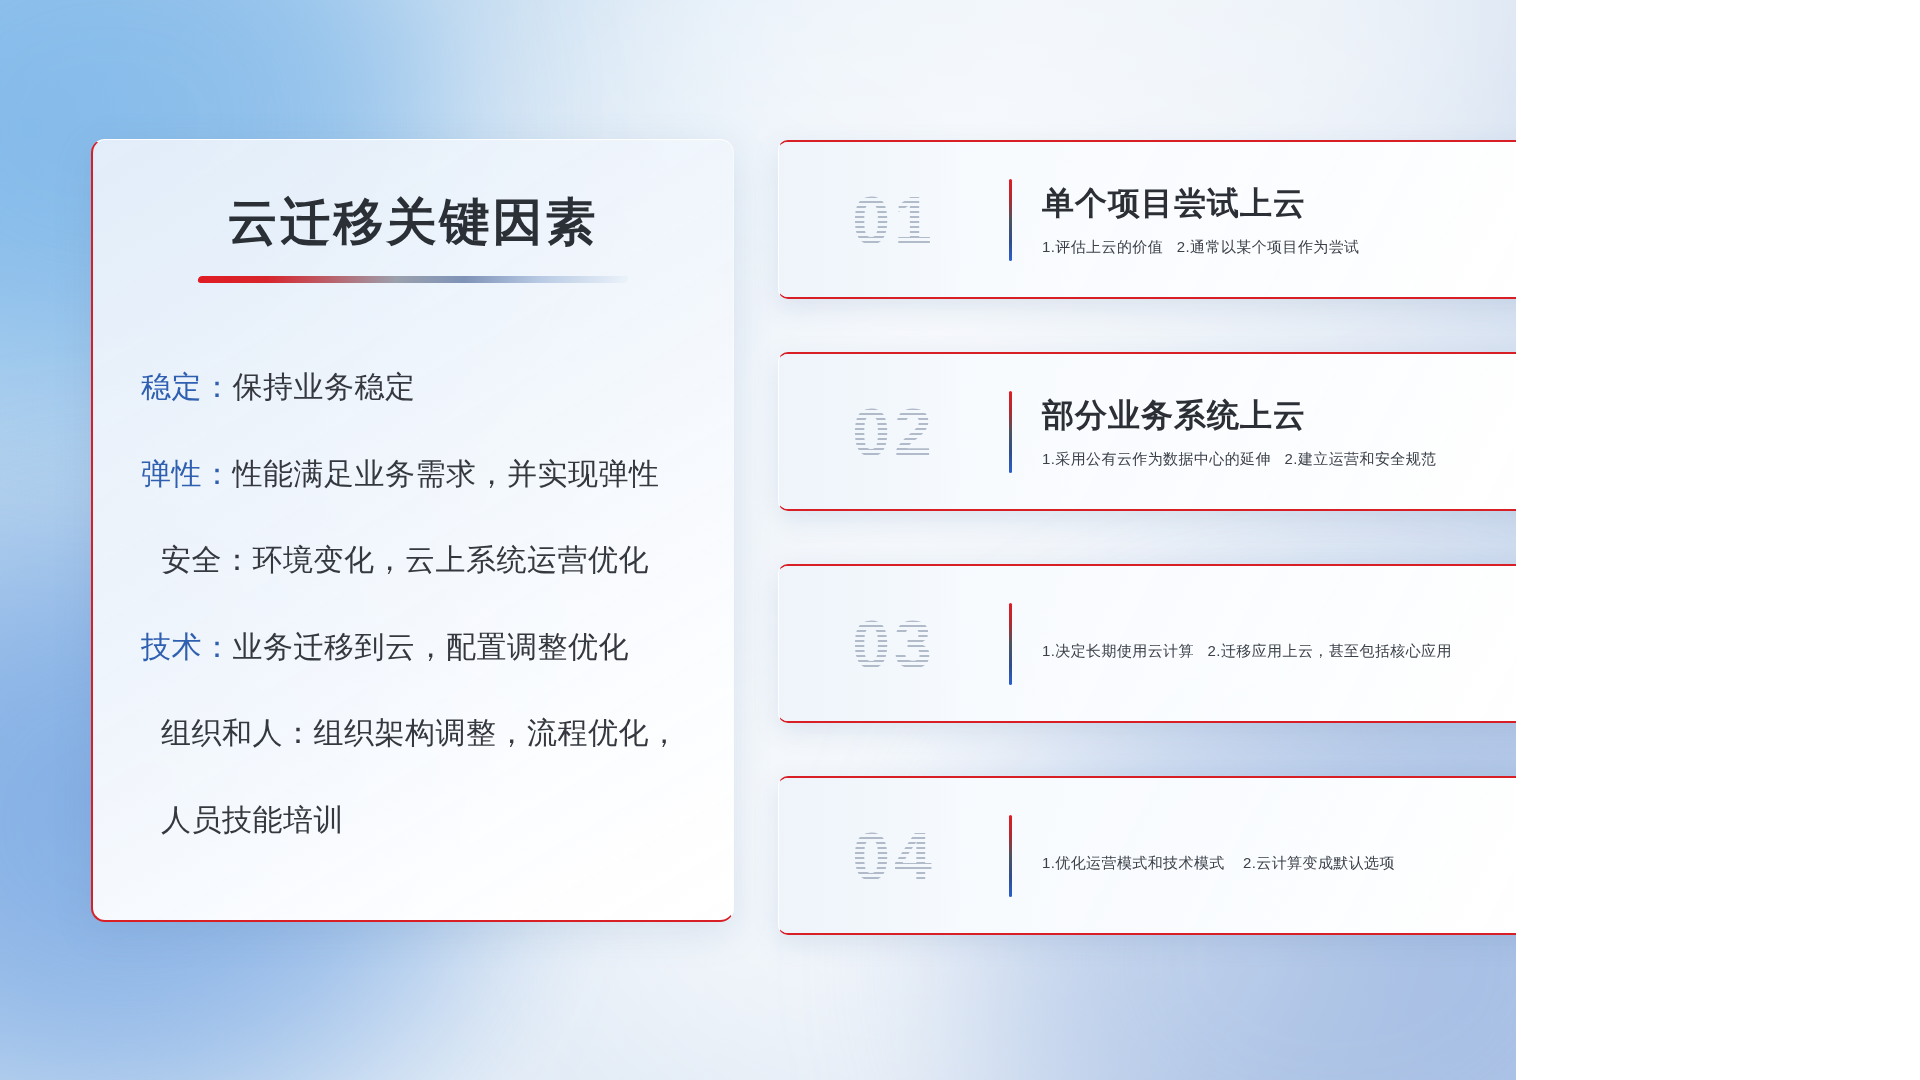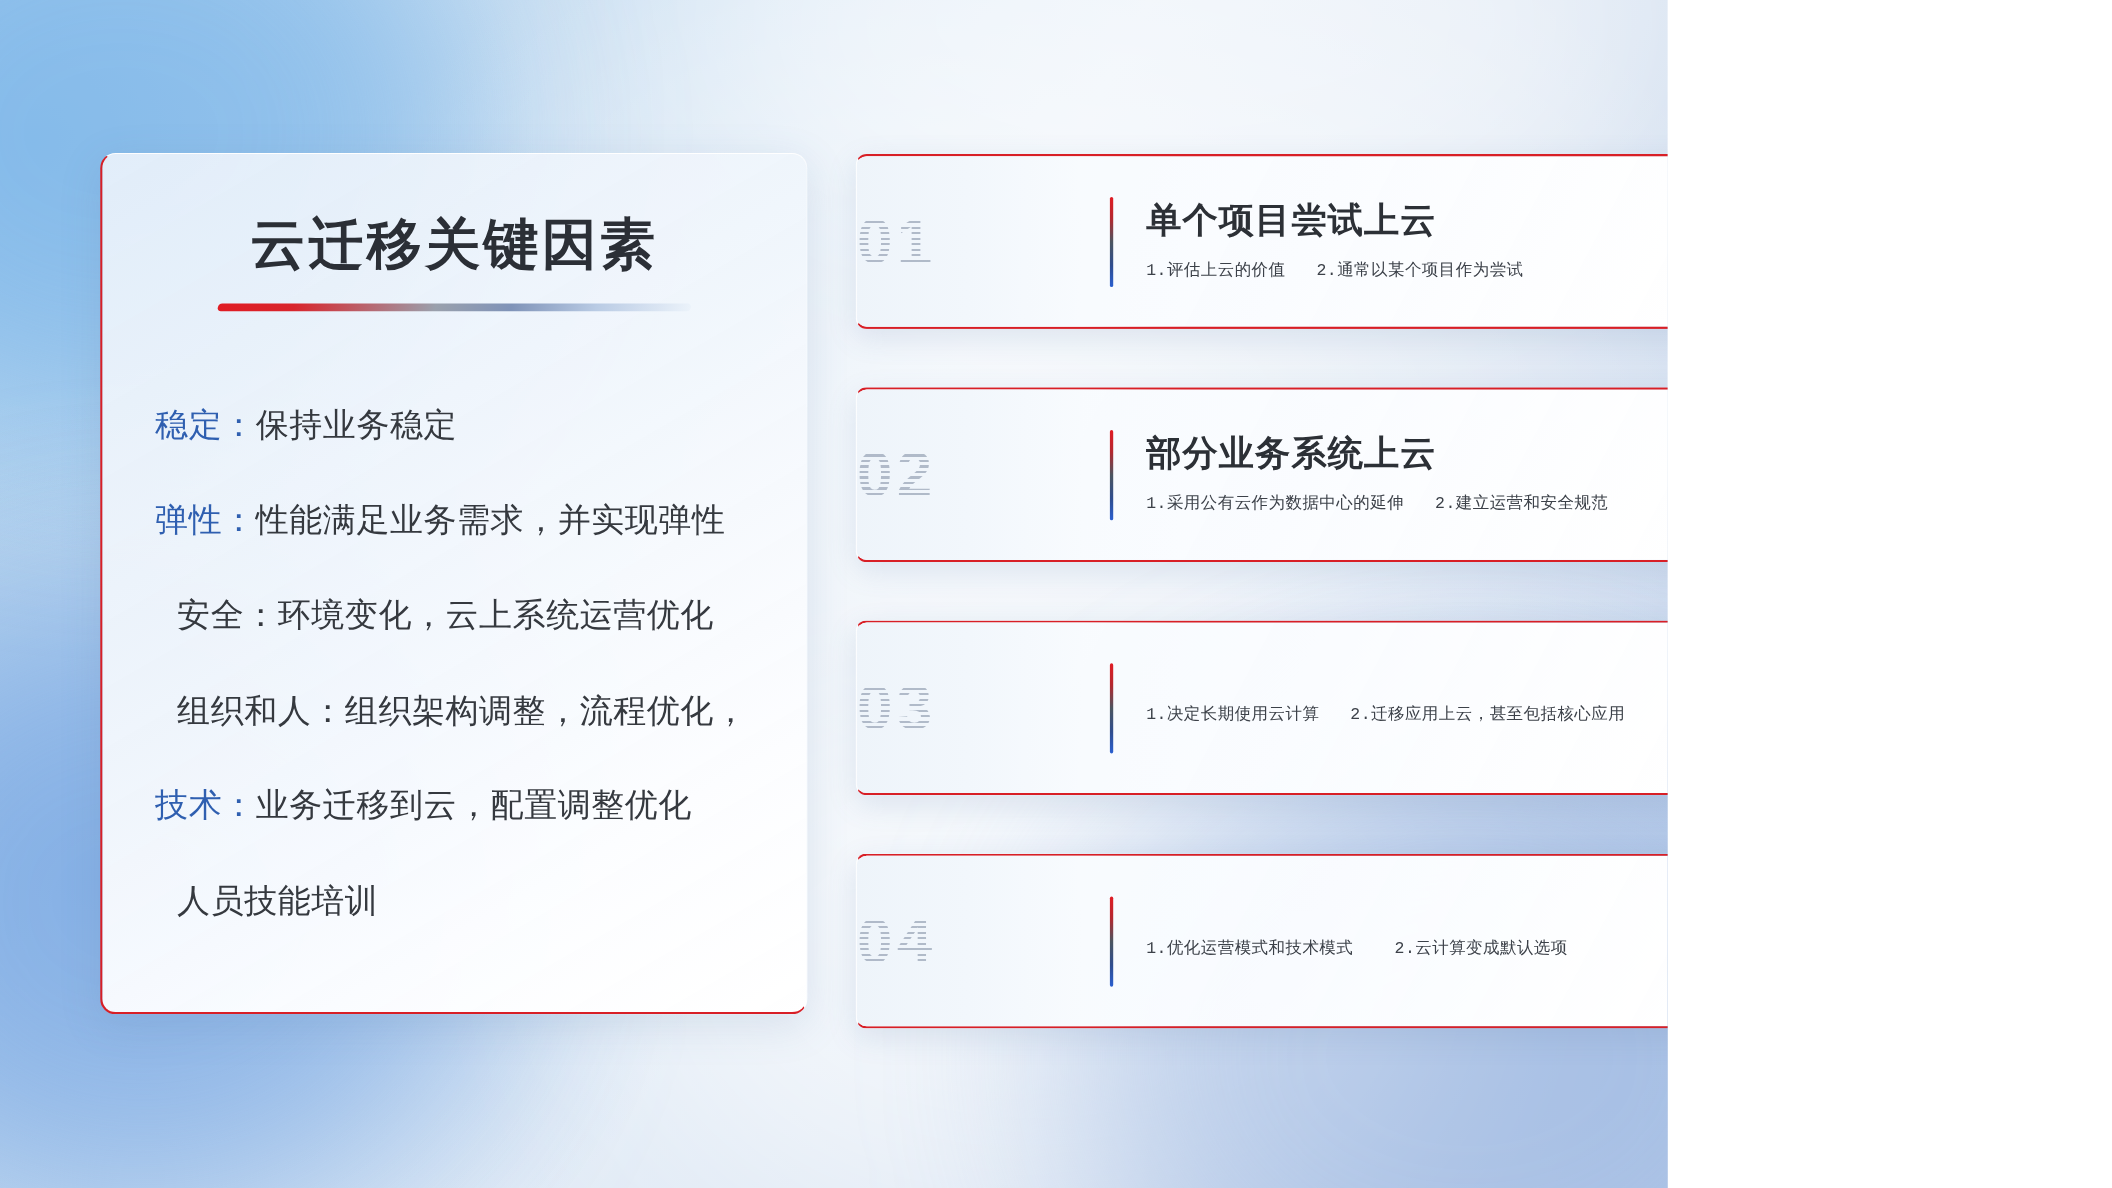--- a/index.html
+++ b/index.html
@@ -133,21 +133,22 @@
     background: linear-gradient(90deg, #eef4fa 0%, #f2f7fc 35%, rgba(248,251,254,0.85) 70%, rgba(255,255,255,0) 100%);
     pointer-events: none;
     z-index: 2;
   }
 
   .step-num {
     position: relative;
     z-index: 3;
     width: 230px;
     flex: 0 0 230px;
-    font-size: 58px;
+    text-align: center;
+    font-size: 68px;
     font-weight: 700;
     letter-spacing: 4px;
     line-height: 1;
     color: #c4cdd9;
     background-image: repeating-linear-gradient(
         to bottom,
         rgba(150,162,180,0.95) 0px,
         rgba(150,162,180,0.95) 2px,
         rgba(255,255,255,0) 2px,
         rgba(255,255,255,0) 5px);
@@ -167,21 +168,20 @@
     margin-right: 30px;
     border-radius: 2px;
     background: linear-gradient(180deg, #e01c24 0%, #b4282f 24%, #4b5560 50%, #2f4d8e 76%, #2a5fd0 100%);
   }
 
   .step-text {
     position: relative;
     z-index: 3;
     flex: 1 1 auto;
     padding-right: 24px;
-    font-family: Liberation Mono, monospace;
   }
   .step-title {
     font-size: 32px;
     font-weight: 700;
     color: #2c3036;
     letter-spacing: 1px;
     line-height: 1.25;
   }
   .step-desc {
     margin-top: 14px;
@@ -210,24 +210,24 @@
       <li>
         <span class="k">稳定：</span><span>保持业务稳定</span>
       </li>
       <li>
         <span class="k">弹性：</span><span>性能满足业务需求，并实现弹性</span>
       </li>
       <li>
         <span class="k plain">安全：</span><span>环境变化，云上系统运营优化</span>
       </li>
       <li>
+        <span class="k">技术：</span><span>业务迁移到云，配置调整优化</span>
+      </li>
+      <li>
         <span class="k plain">组织和人：</span><span>组织架构调整，流程优化，</span>
-      </li>
-      <li>
-        <span class="k">技术：</span><span>业务迁移到云，配置调整优化</span>
       </li>
       <li>
         <span class="k plain"></span><span>人员技能培训</span>
       </li>
     </ul>
   </section>
 
   <section id="right-col">
 
     <article class="step-card">

